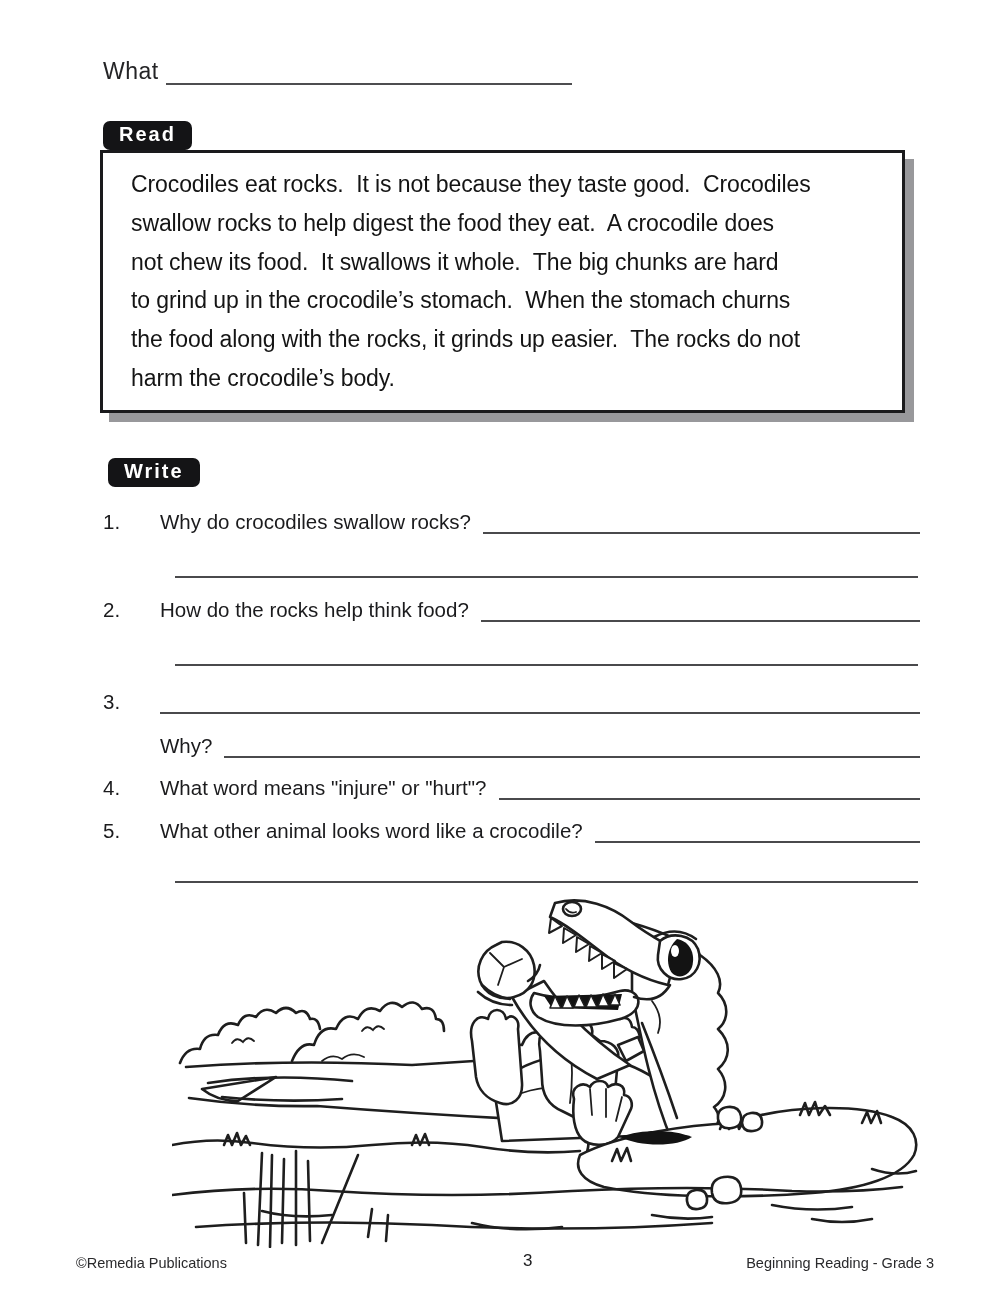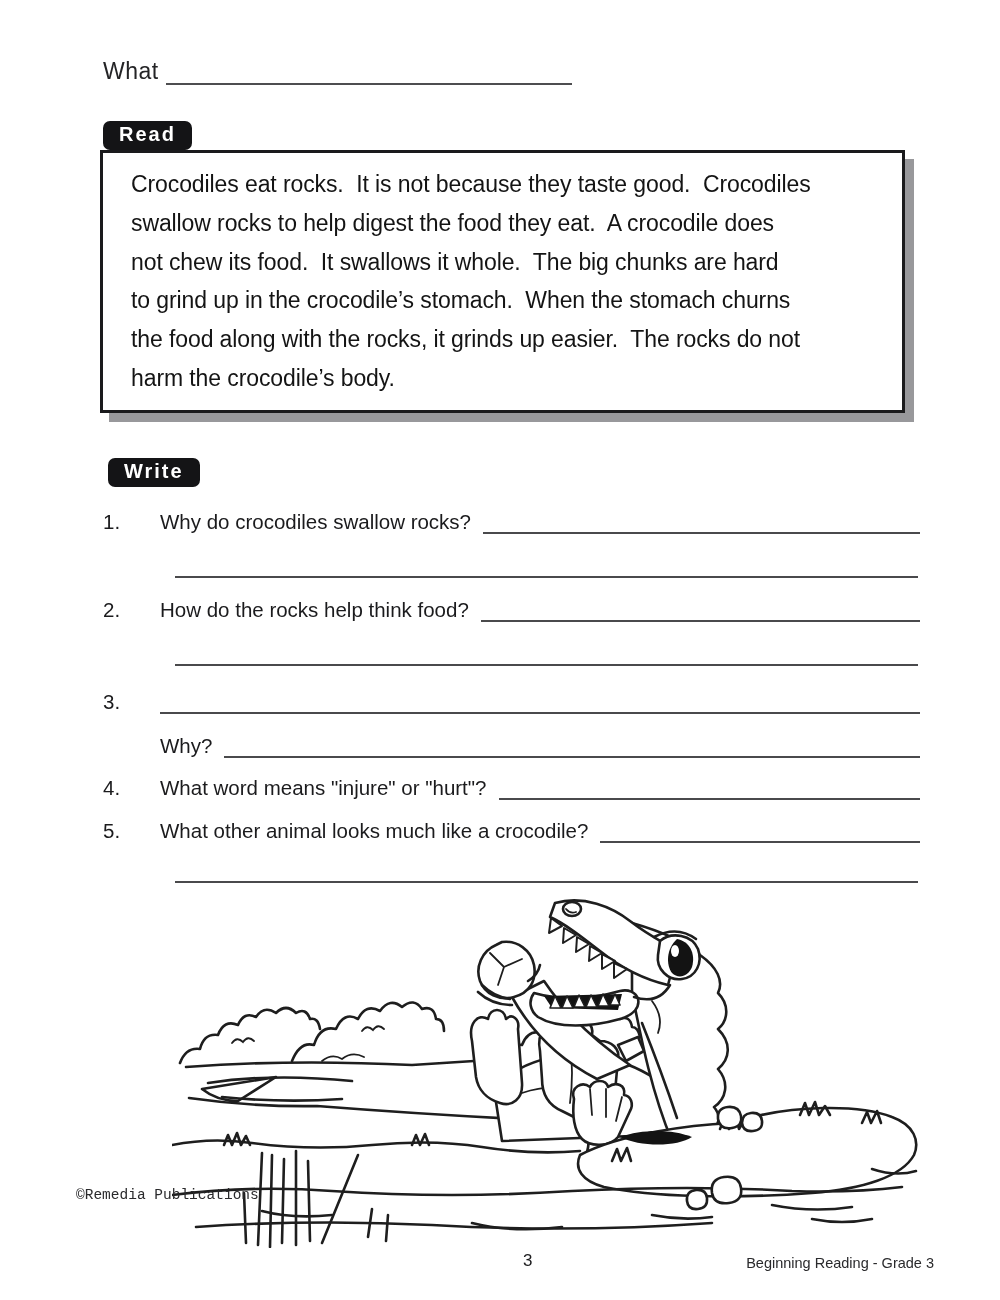--- a/index.html
+++ b/index.html
@@ -33,21 +33,21 @@
     position:absolute;left:103px;width:817px;height:30px;
     display:flex;align-items:flex-end;font-size:20.5px;color:#1b1b1d;
   }
   .q-num{flex:0 0 57px;}
   .q-text{white-space:nowrap;padding-right:12px;}
   .q-blank{flex:1 1 auto;border-bottom:2.5px solid #4a4a4c;height:100%;}
   .answer-line{position:absolute;left:175px;width:743px;height:22px;border-bottom:2.5px solid #4a4a4c;}
   
   #illustration{position:absolute;left:172px;top:893px;}
   
-  .footer-left{position:absolute;left:76px;top:1187px;font-size:14.5px;color:#2a2a2c;font-family:Liberation Mono, monospace;}
+  .footer-left{position:absolute;left:76px;top:1255px;font-size:14.5px;color:#2a2a2c;}
   .footer-page{position:absolute;left:523px;top:1251px;font-size:17px;color:#1b1b1d;}
   .footer-right{position:absolute;right:66px;top:1255px;font-size:14.5px;color:#2a2a2c;}
   svg .ln{fill:none;stroke:#1e1e1e;stroke-width:2.6;stroke-linecap:round;stroke-linejoin:round;}
   svg .wh{fill:#ffffff;stroke:#1e1e1e;stroke-width:2.6;stroke-linejoin:round;}
   svg .bk{fill:#131313;stroke:none;}
   svg .thin{fill:none;stroke:#1e1e1e;stroke-width:1.8;stroke-linecap:round;}
 </style>
 </head>
 <body>
 
@@ -94,21 +94,21 @@
   </div>
 
   <div class="q-row" style="top:770px;">
     <span class="q-num">4.</span>
     <span class="q-text">What word means "injure" or "hurt"?</span>
     <span class="q-blank"></span>
   </div>
 
   <div class="q-row" style="top:813px;">
     <span class="q-num">5.</span>
-    <span class="q-text">What other animal looks much like a crocodile?</span>
+    <span class="q-text">What other animal looks word like a crocodile?</span>
     <span class="q-blank"></span>
   </div>
   <div class="answer-line" style="top:861px;"></div>
 
   <svg id="illustration" width="750" height="355" viewBox="0 0 750 355" role="img" aria-label="Cartoon crocodile reclining on its back in a pond, holding a rock above its wide-open toothy mouth, with bushes behind, a grassy bank with stones, reeds and water ripples in front">
 
     <path class="ln" d="M8,170 q6,-16 20,-14 q4,-16 18,-14 q6,-16 20,-10 q6,-14 18,-8 q8,-12 20,-4 q10,-10 20,0 q10,-6 14,6 q8,-2 10,10"></path>
     <path class="ln" d="M120,168 q8,-20 22,-16 q6,-20 22,-16 q8,-18 22,-10 q8,-16 22,-8 q10,-14 22,-4 q12,-10 20,2 q12,-4 14,10 q8,0 8,12"></path>
     <path class="ln" d="M330,166 q8,-16 20,-14 q6,-16 20,-12 q8,-14 20,-8 q8,-12 20,-6 q10,-10 20,-2 q10,-8 18,2 q10,-4 12,8 q6,0 8,10"></path>
     <path class="thin" d="M60,150 q5,-7 11,-1 q5,-7 11,-1"></path>

